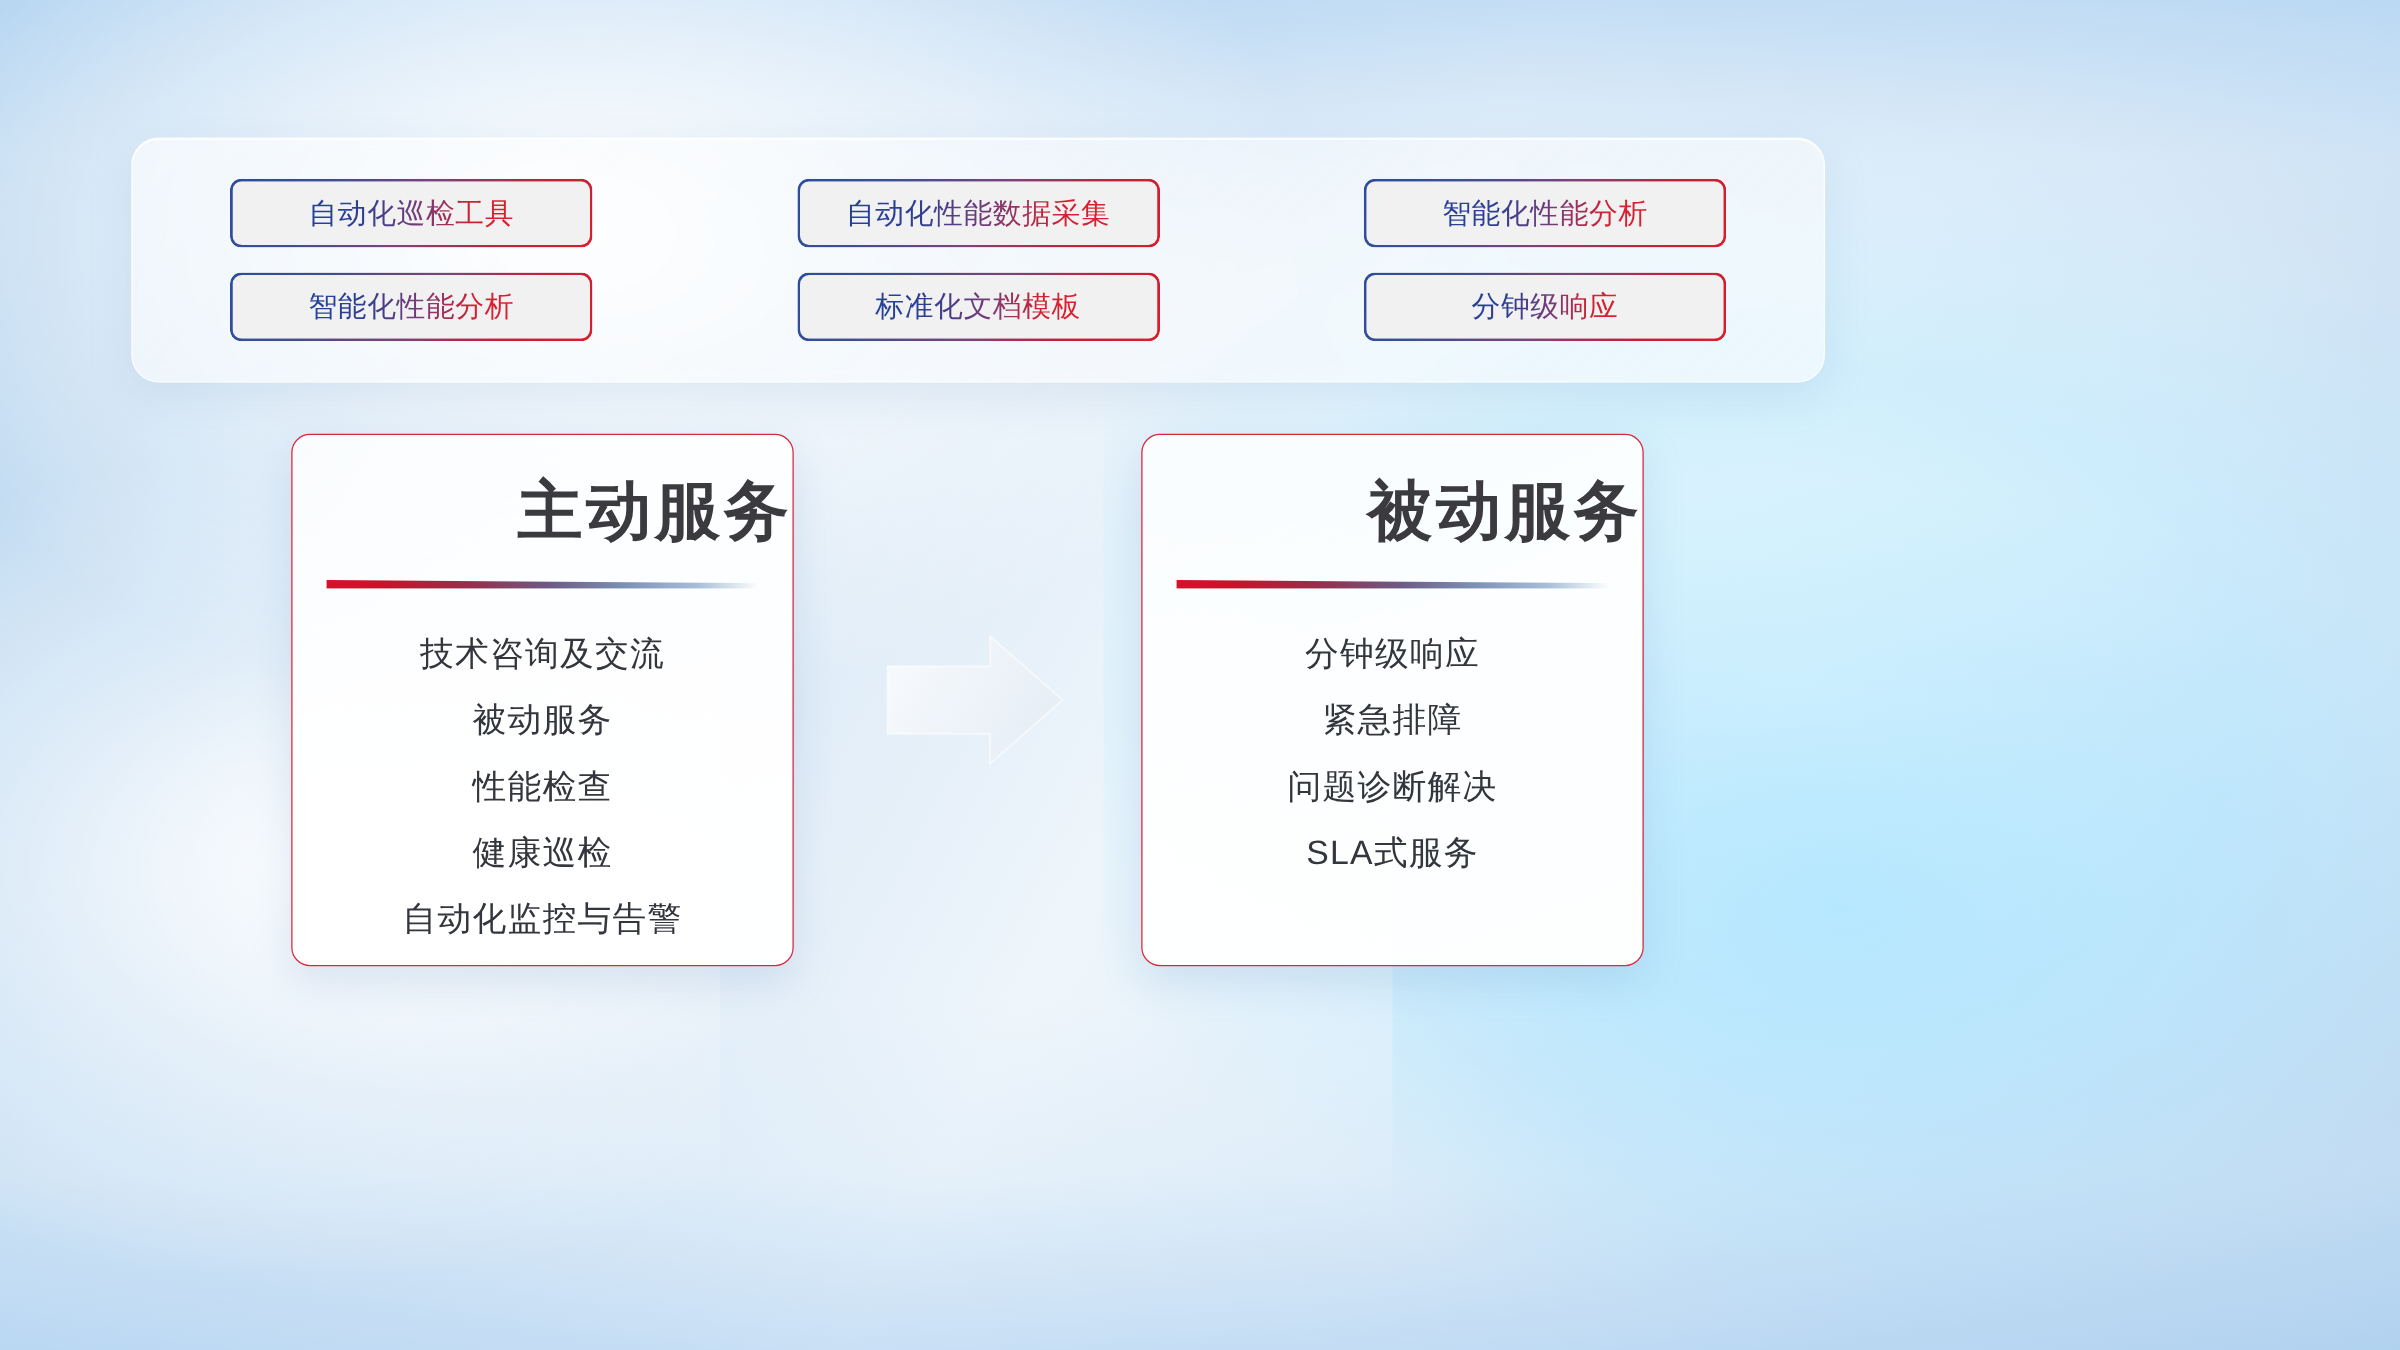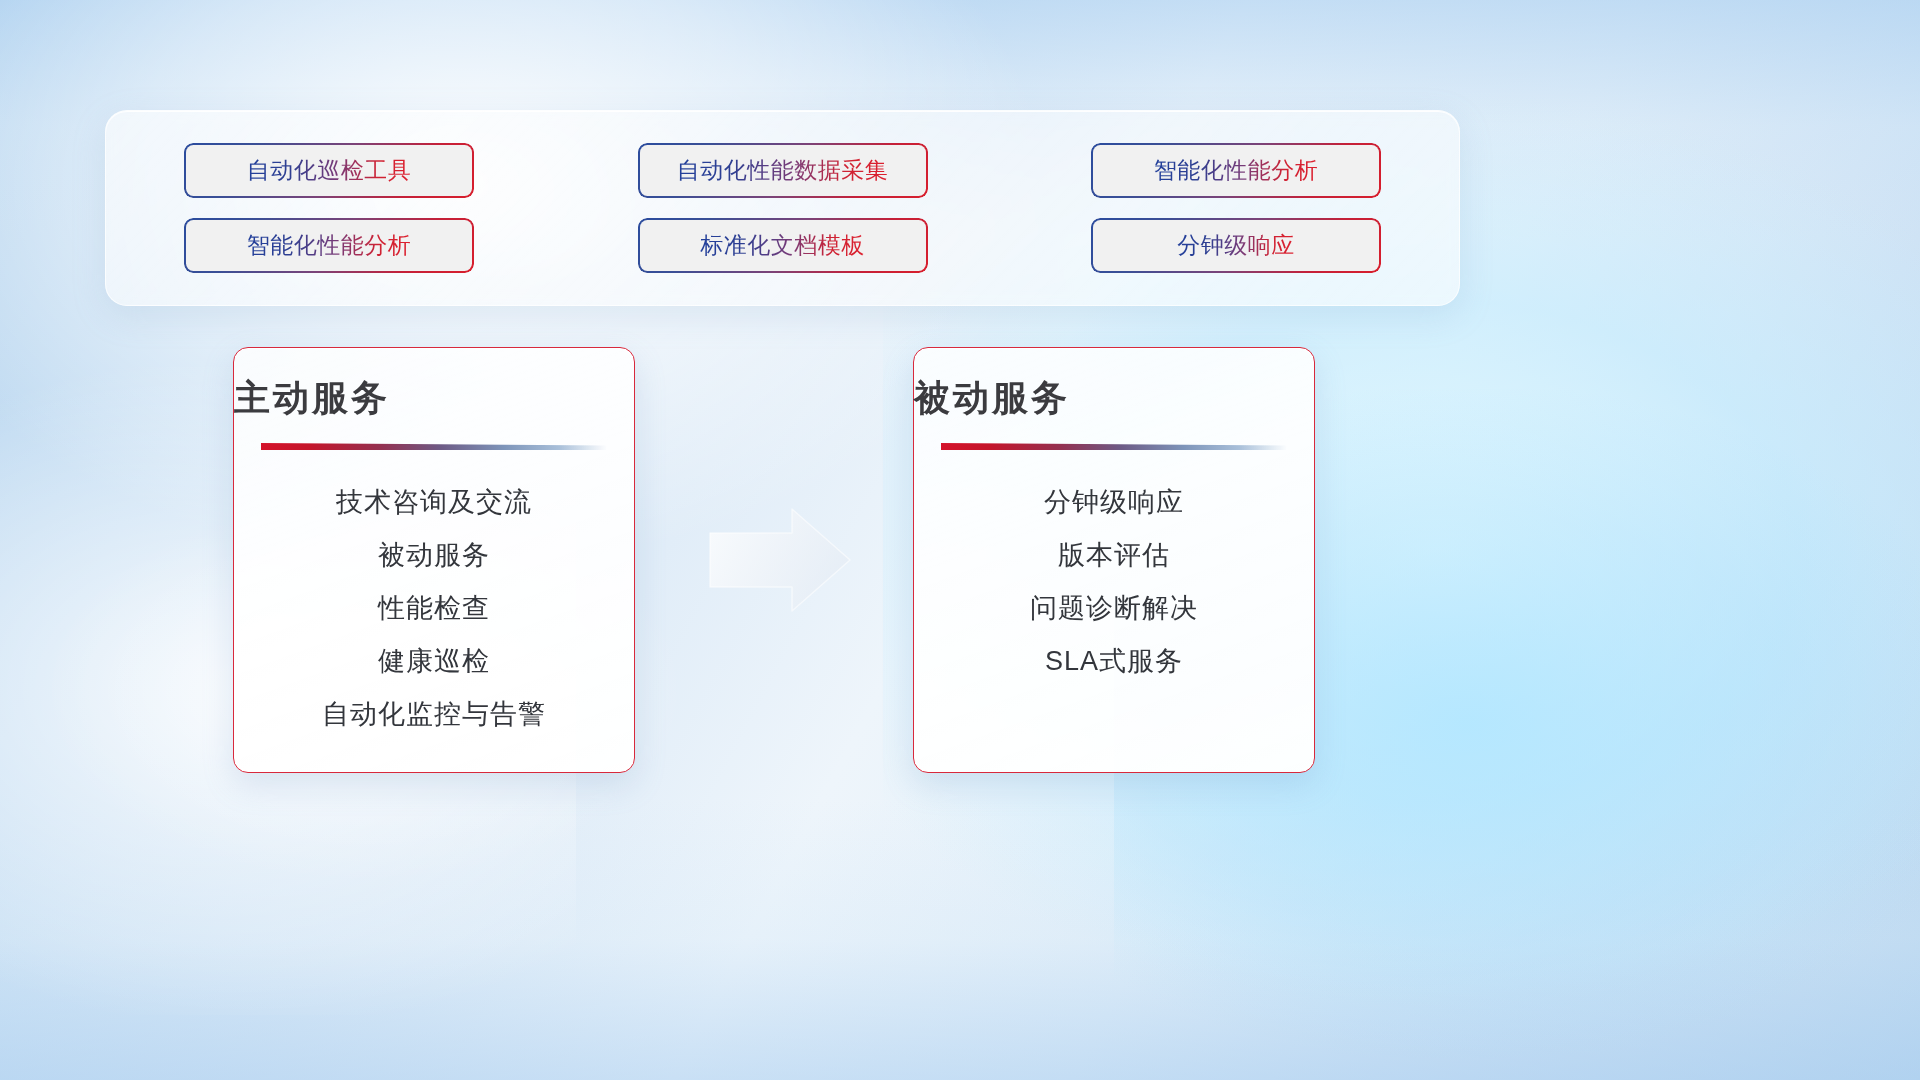--- a/index.html
+++ b/index.html
@@ -69,22 +69,22 @@
     position:absolute;top:347px;width:402px;height:426px;
     border-radius:15px;box-sizing:border-box;
     background:linear-gradient(160deg,rgba(255,255,255,.80) 0%,rgba(255,255,255,.92) 40%,rgba(255,255,255,.97) 100%);
     border:1.4px solid #d8293c;
     box-shadow:0 12px 32px rgba(110,150,195,.20),inset 0 1px 0 rgba(255,255,255,.95);
   }
   #card-active{left:233px;}
   #card-passive{left:913px;}
 
   .card-title{
-    text-align:left;margin-top:26px;
-    font-size:36px;font-weight:700;color:#3b3b3f;letter-spacing:3px;
+    text-align:right;margin-top:26px;
+    font-size:52px;font-weight:700;color:#3b3b3f;letter-spacing:3px;
     font-family:"Liberation Sans","DejaVu Sans",sans-serif;
   }
   .card-divider{
     margin:20px auto 0;width:346px;height:7px;
     background:linear-gradient(90deg,#d4122a 0%,#c4152b 14%,#95304f 34%,#6d5b86 52%,#7d94b9 70%,#a8bfd9 86%,rgba(190,210,232,0) 100%);
     clip-path:polygon(0 0,100% 36%,100% 100%,0 100%);
   }
   .card-list{margin-top:26px;padding:0;list-style:none;}
   .card-item{
     text-align:center;font-size:27px;color:#33363c;letter-spacing:1px;
@@ -160,17 +160,17 @@
     </defs>
     <path d="M4 28 H86 V4 L144 55 L86 106 V82 H4 Z" fill="url(#arrGrad)" stroke="rgba(255,255,255,0.55)" stroke-width="1.5" stroke-linejoin="round"></path>
   </svg>
 </div>
 
 <div class="card" id="card-passive">
   <div class="card-title">被动服务</div>
   <div class="card-divider"></div>
   <ul class="card-list">
     <li class="card-item">分钟级响应</li>
-    <li class="card-item">版本评估</li>
+    <li class="card-item">紧急排障</li>
     <li class="card-item">问题诊断解决</li>
     <li class="card-item">SLA式服务</li>
   </ul>
 </div>
 
 </body></html>

